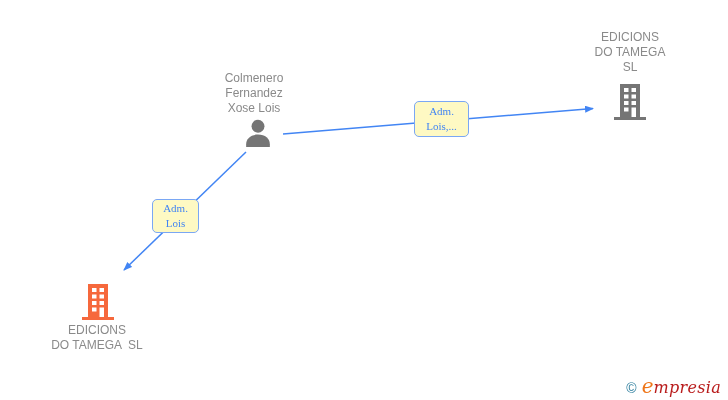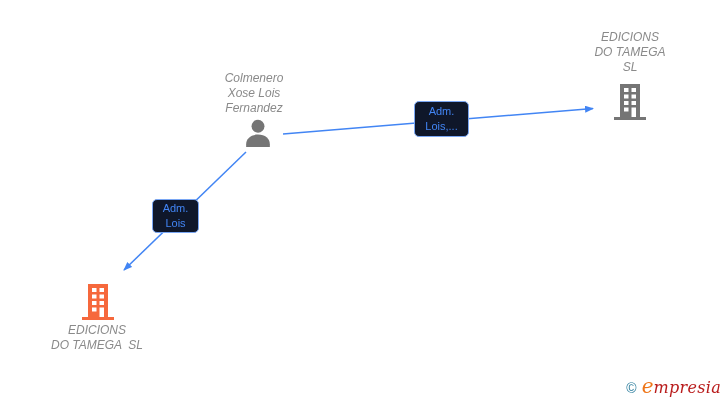--- a/index.html
+++ b/index.html
@@ -27,41 +27,41 @@
     position: absolute;
     cursor: pointer;
   }
   .node-label {
     position: absolute;
     width: 120px;
     text-align: center;
     font-size: 12px;
     line-height: 15px;
     color: #8a8a8a;
-    font-style: italic;
   }
   .node-label div { white-space: pre; }
   .icon-wrap {
     position: absolute;
     display: block;
   }
   .edge-label {
     position: absolute;
-    background: #0f172a;
+    background: #fef9c3;
     border: 1.5px solid #7aa7f4;
     border-radius: 5px;
     color: #4285f4;
     font-size: 11px;
     line-height: 15px;
     display: flex;
     flex-direction: column;
     align-items: center;
     justify-content: center;
     box-sizing: border-box;
     cursor: pointer;
+    font-family: Liberation Serif, serif;
   }
   .brand {
     position: absolute;
     right: 7px;
     bottom: 3px;
     display: flex;
     align-items: baseline;
     cursor: pointer;
     user-select: none;
   }
@@ -97,22 +97,22 @@
         <path d="M0,0 L9,3.5 L0,7 Z" fill="#4285f4"></path>
       </marker>
     </defs>
     <line x1="283" y1="134" x2="593" y2="108.5" stroke="#4285f4" stroke-width="1.5" marker-end="url(#arrow)"></line>
     <line x1="246" y1="152" x2="124" y2="270" stroke="#4285f4" stroke-width="1.5" marker-end="url(#arrow)"></line>
   </svg>
 
   <div class="node" style="left:194px; top:63px; width:120px; height:90px;">
     <div class="node-label" style="left:0; top:8px;">
       <div>Colmenero</div>
+      <div>Fernandez</div>
       <div>Xose Lois</div>
-      <div>Fernandez</div>
     </div>
     <span class="icon-wrap" style="left:46px; top:53px;">
       <svg width="36" height="36" viewBox="0 0 24 24">
         <circle cx="12" cy="6.8" r="4.3" fill="#757575"></circle>
         <path d="M12 12.4 C7.2 12.4 4.1 15.1 4.1 18.9 L4.1 20.6 L19.9 20.6 L19.9 18.9 C19.9 15.1 16.8 12.4 12 12.4 Z" fill="#757575"></path>
       </svg>
     </span>
   </div>
 
   <div class="node" style="left:570px; top:30px; width:120px; height:92px;">

